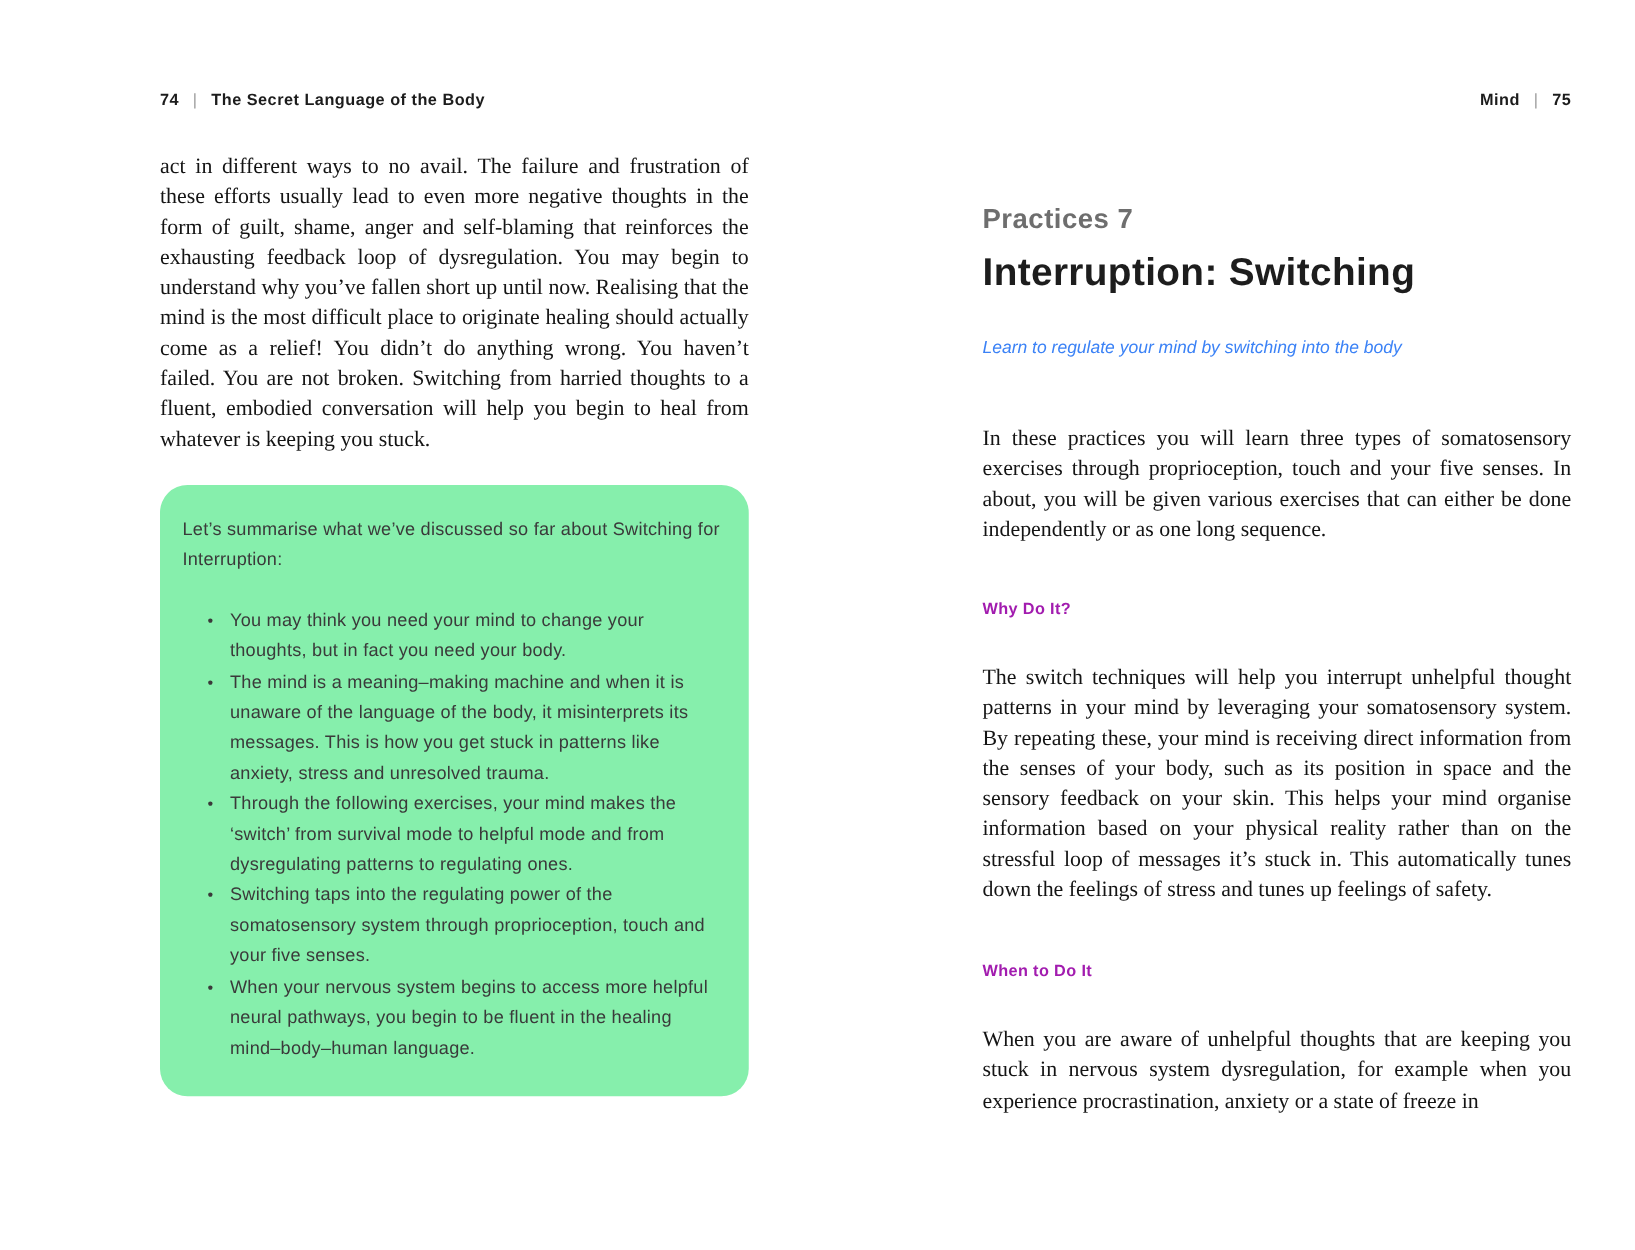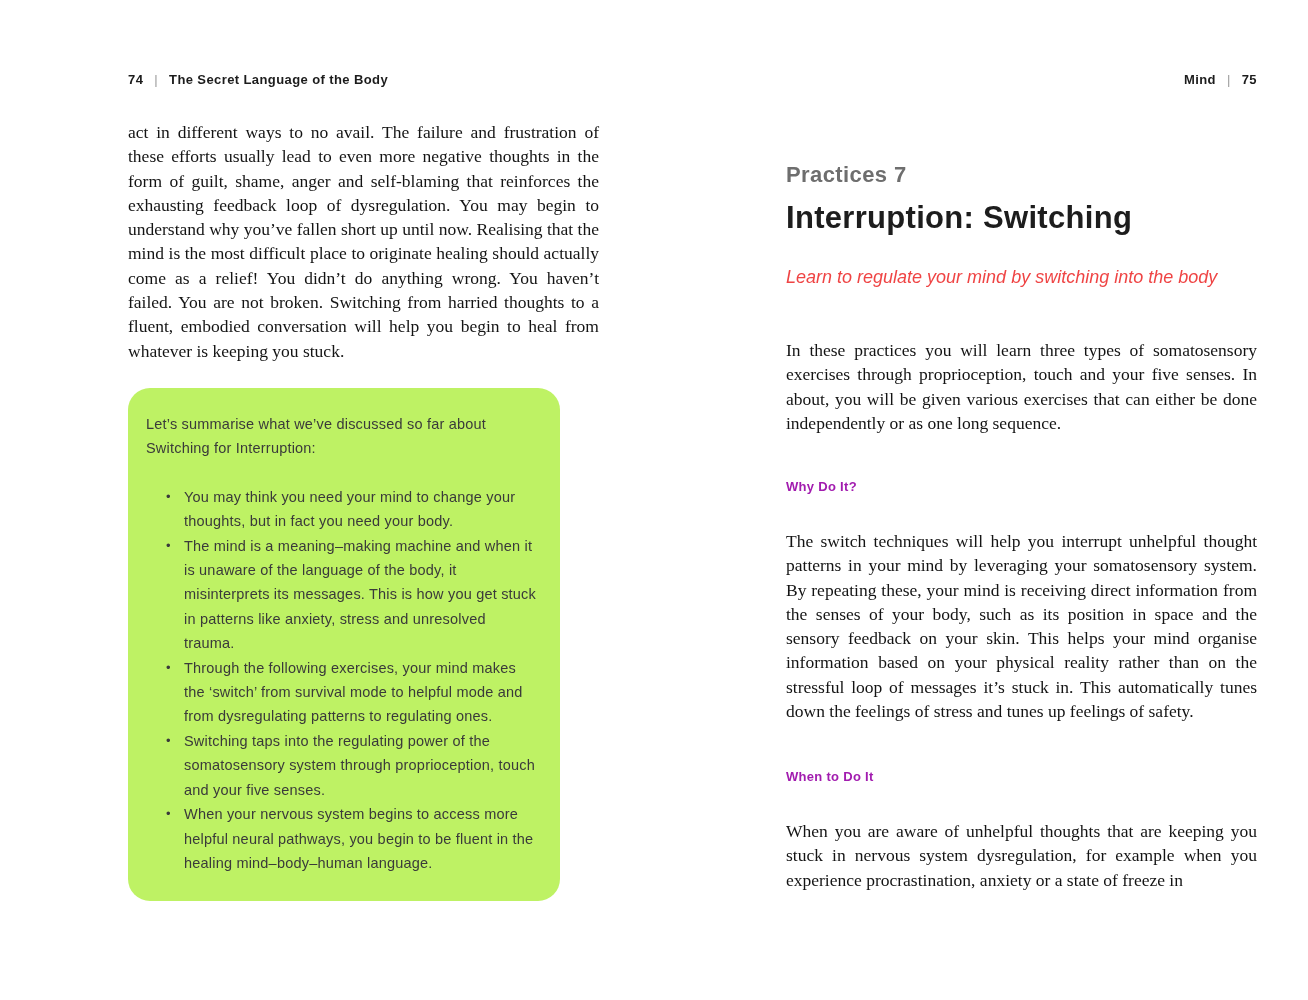--- a/index.html
+++ b/index.html
@@ -43,23 +43,23 @@
     margin: 0;
   }
 
   
   .lead-para { top: 120px; }
 
   .summary-box {
     position: absolute;
     top: 388px;
     left: 0;
-    width: 432px;
+    width: 471px;
     box-sizing: border-box;
-    background: #bef264;
+    background: #86efac;
     border-radius: 22px;
     padding: 24px 20px 26px 18px;
     font-family: "Liberation Sans", sans-serif;
     font-size: 14.5px;
     line-height: 24.4px;
     letter-spacing: 0.2px;
     color: #3a3a3a;
   }
   .summary-intro { margin: 0; }
   .summary-list {
@@ -101,23 +101,23 @@
     color: #1d1d1d;
     white-space: nowrap;
   }
   .subtitle {
     position: absolute;
     top: 266px;
     margin: 0;
     width: 471px;
     font-family: "Liberation Sans", sans-serif;
     font-style: italic;
-    font-size: 18px;
+    font-size: 14px;
     line-height: 22px;
-    color: #ef4444;
+    color: #3b82f6;
   }
   .intro-para { top: 338px; }
   .section-heading {
     position: absolute;
     margin: 0;
     font-family: Liberation Sans, sans-serif;
     font-size: 13px;
     font-weight: 700;
     letter-spacing: 0.3px;
     color: #a21caf;

